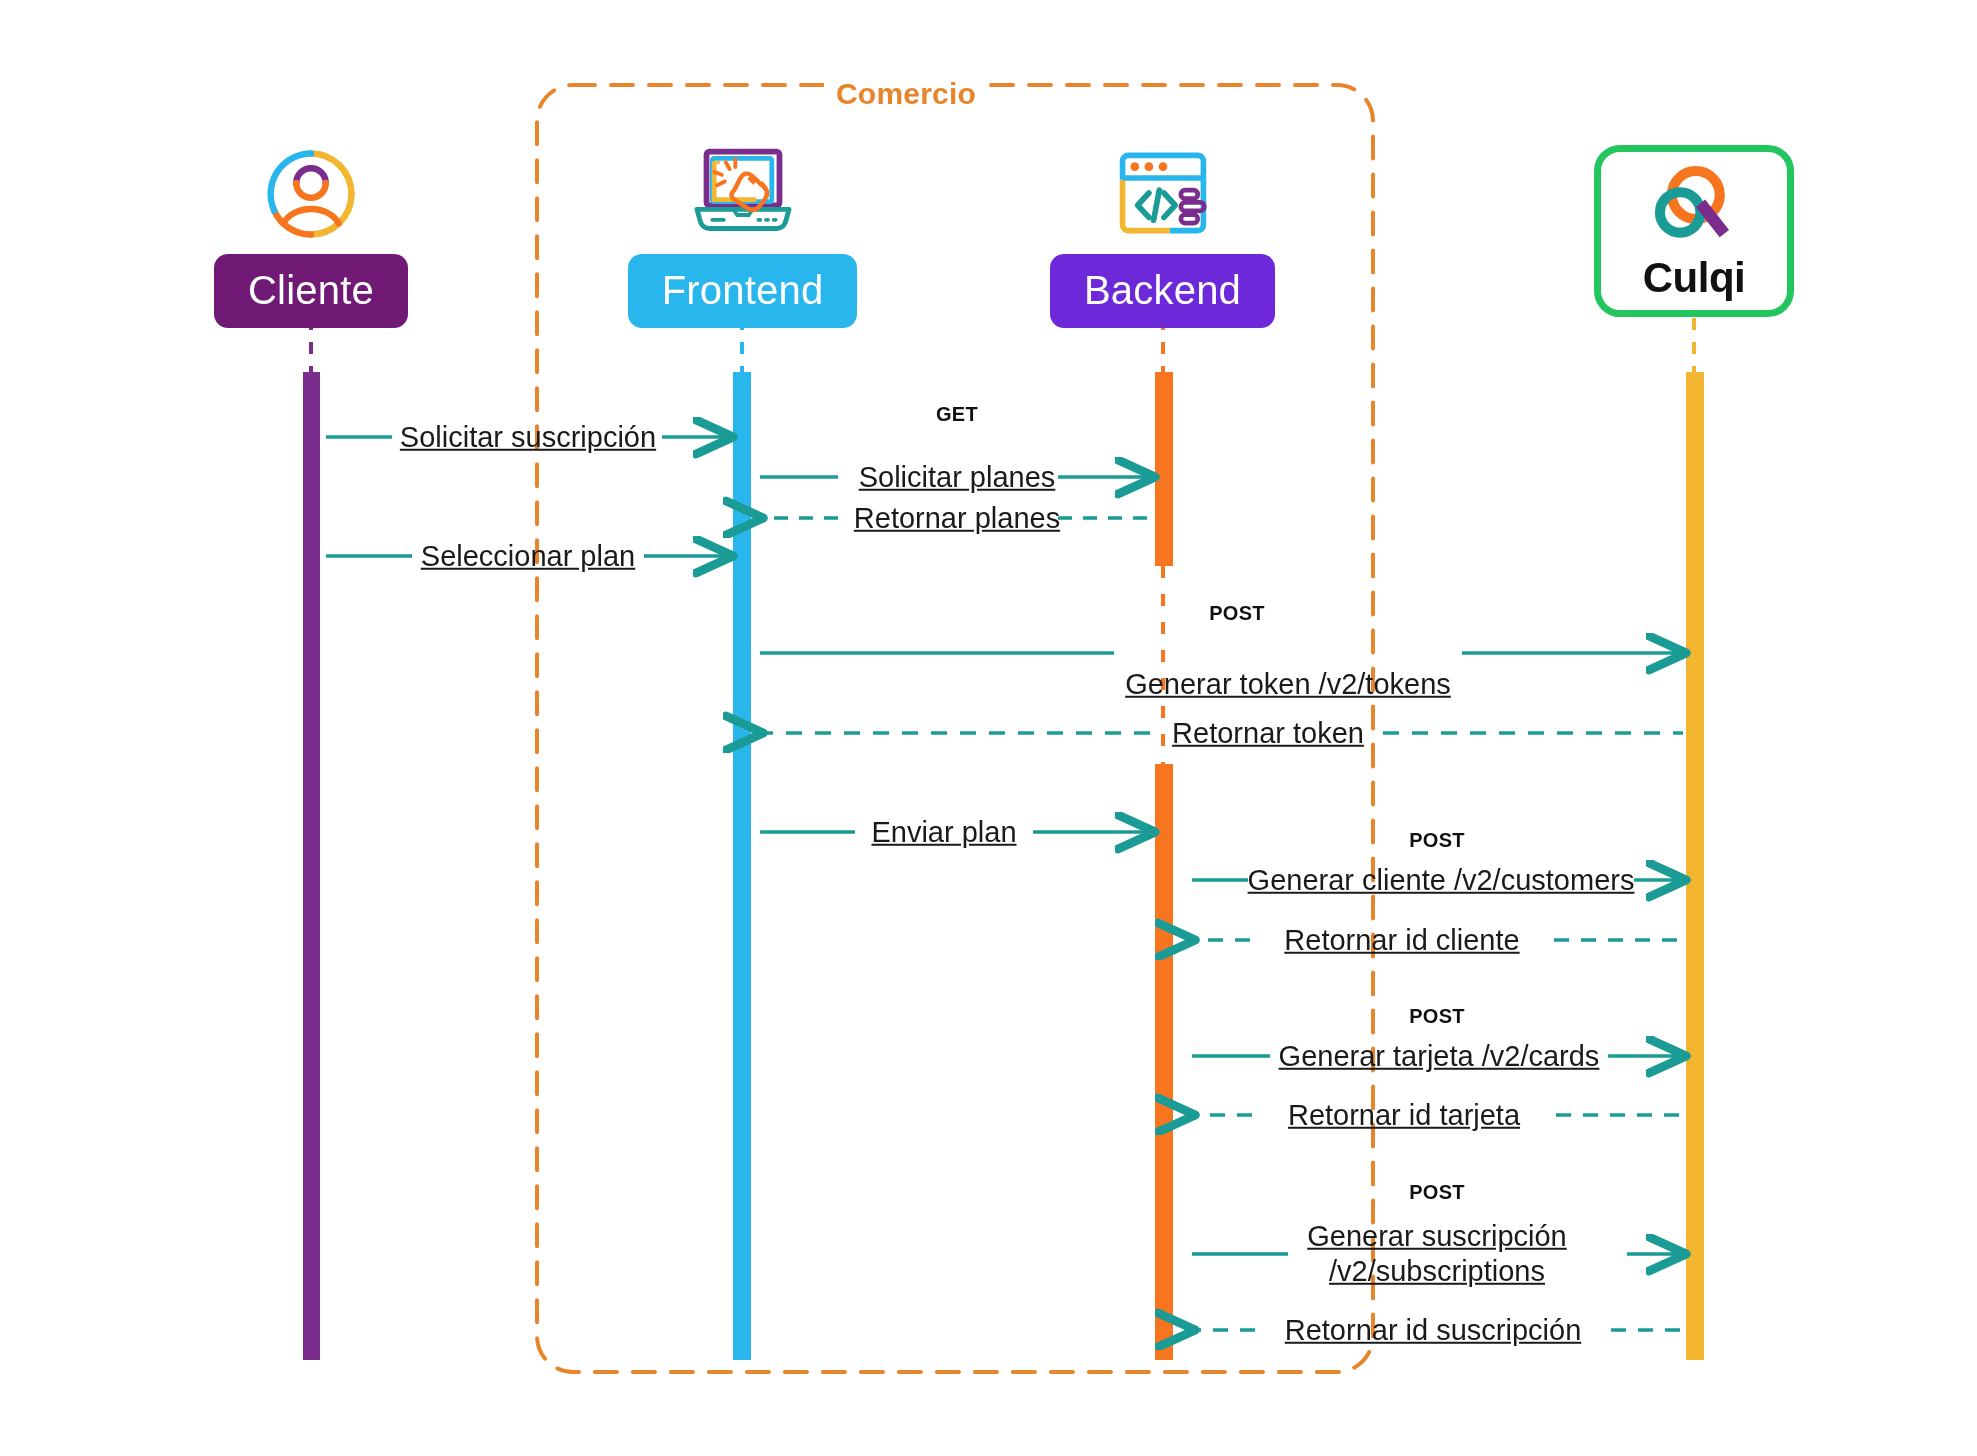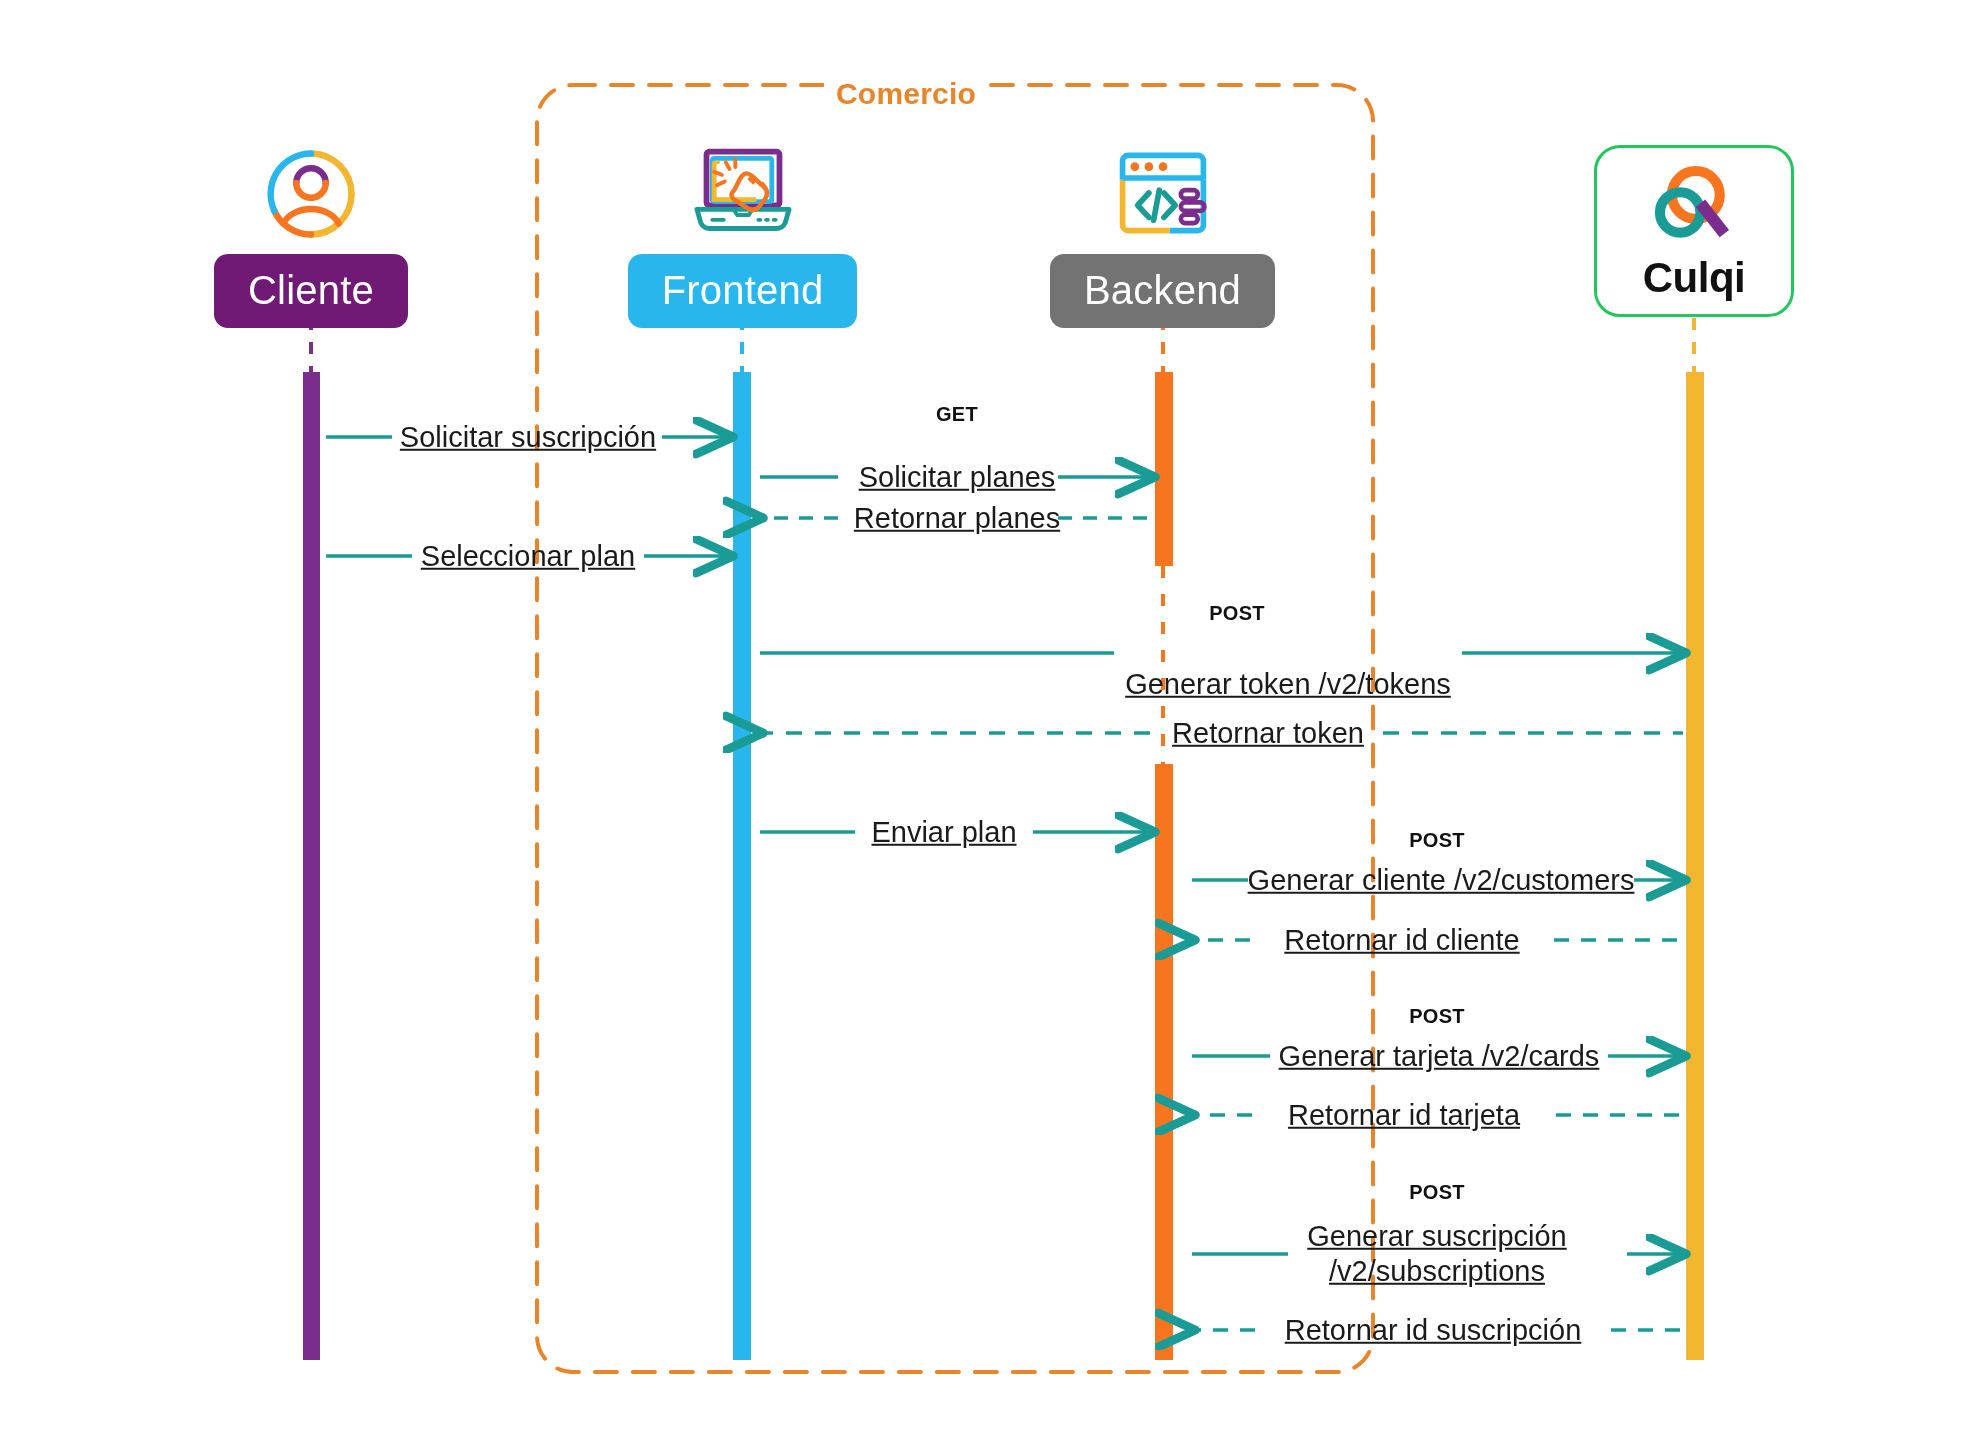--- a/index.html
+++ b/index.html
@@ -14,24 +14,24 @@
   
   .actor{position:absolute;display:flex;flex-direction:column;align-items:center;}
   .actor-icon{width:140px;height:100px;display:flex;align-items:flex-end;justify-content:center;}
   .chip{
     color:#ffffff;font-size:40px;line-height:1;
     padding:16px 34px 18px 34px;border-radius:14px;
     white-space:nowrap;letter-spacing:.2px;margin-top:14px;
   }
   .chip-cliente{background:#701a75;}
   .chip-frontend{background:#29B6EC;}
-  .chip-backend{background:#737373;}
+  .chip-backend{background:#6d28d9;}
 
   .culqi-box{
-    position:absolute;width:200px;height:172px;border:3px solid #22c55e;border-radius:26px;
+    position:absolute;width:200px;height:172px;border:7px solid #22c55e;border-radius:26px;
     background:#fff;display:flex;flex-direction:column;align-items:center;justify-content:center;
     box-sizing:border-box;
   }
   .culqi-word{font-size:42px;font-weight:bold;color:#111111;letter-spacing:-.5px;margin-top:2px;}
 
   
   .msg-label{
     position:absolute;font-size:29px;color:#1a1a1a;white-space:nowrap;
     transform:translate(-50%,-50%);line-height:1.12;text-align:center;text-decoration:underline;
   }

